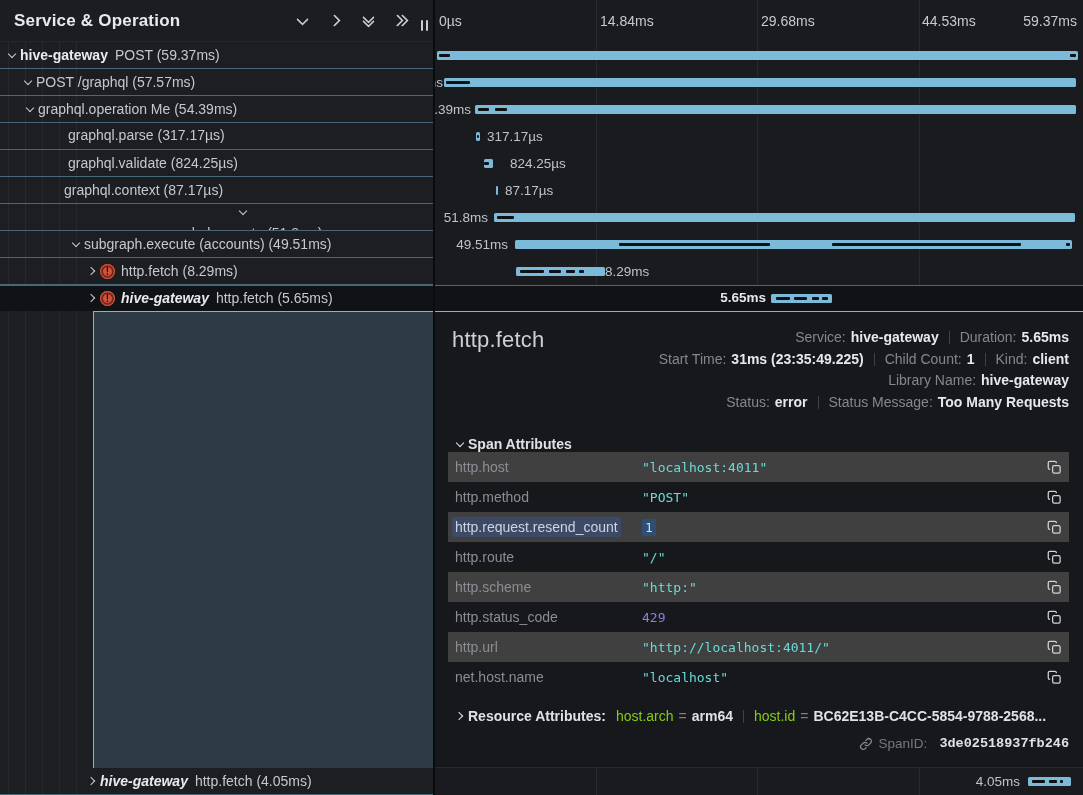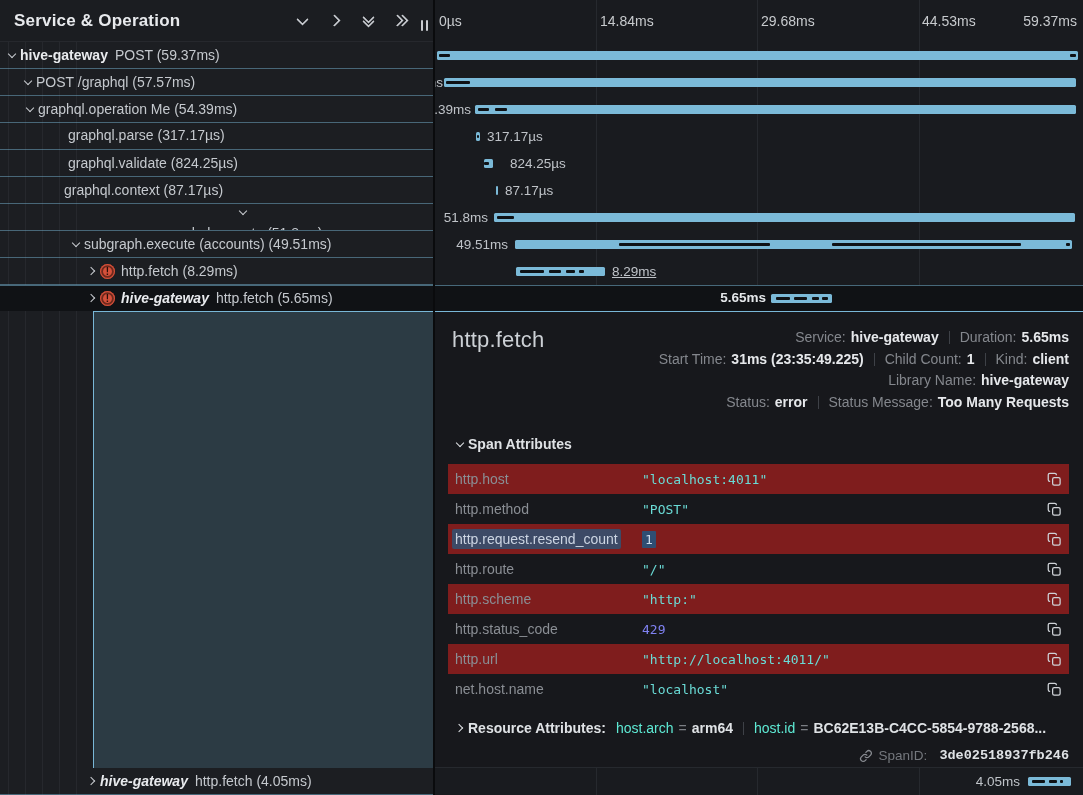--- a/index.html
+++ b/index.html
@@ -61,38 +61,38 @@
     border-top:1px solid #79b7d7;border-bottom:1px solid #26292e;box-sizing:border-box;z-index:20;overflow:hidden;}
 
   .detail-head{display:flex;padding:15px 14px 0 18px;}
   .detail-title{font-size:22px;color:#ccd0d5;letter-spacing:.2px;}
   .meta{margin-left:auto;text-align:right;font-size:14px;line-height:21.5px;white-space:nowrap;}
   .meta .lbl{color:#84878d;}
   .meta .val{color:#e6e8eb;font-weight:bold;margin-left:5px;}
   .vline{display:inline-block;width:1px;height:13px;background:#3e4147;margin:0 10px;vertical-align:-2px;}
 
   .attrs{margin:0 14px;}
-  .attrs-header{margin:23px 0 12px;font-size:14px;font-weight:bold;color:#dfe2e5;display:flex;align-items:center;cursor:pointer;padding-left:4px;}
+  .attrs-header{margin:23px 0 0;font-size:14px;font-weight:bold;color:#dfe2e5;display:flex;align-items:center;cursor:pointer;padding-left:4px;}
   .attrs-header .chev,.res-chev .chev{width:5px;height:5px;border-width:1.6px;border-color:#dfe2e5;border-radius:0;}
   .attrs-header .twchev{width:16px;display:inline-flex;justify-content:center;}
   .attr-row{display:flex;align-items:center;height:30px;font-size:14px;}
-  .attr-row.odd{background:#7f1d1d;}
+  .attr-row.odd{background:#404040;}
   .attr-row.even{background:#17181c;}
   .attr-key{width:187px;padding-left:7px;color:#8a8e94;flex:0 0 187px;}
   .attr-val{font-family:"DejaVu Sans Mono",monospace;font-size:13px;}
   .attr-val.string{color:#6adbd6;}
   .attr-val.number{color:#8082f2;}
   .attr-row.selrow .attr-key span{background:#3d4a66;color:#ccd5e3;padding:2px 3px;border-radius:2px;margin-left:-3px;}
   .attr-row.selrow .attr-val{background:#2f4e73;color:#cfdcec;padding:1px 3px;border-radius:1px;}
   .copy-btn{margin-left:auto;margin-right:6px;width:18px;height:18px;display:inline-flex;align-items:center;justify-content:center;cursor:pointer;}
 
   .resource-row{display:flex;align-items:center;height:30px;margin-top:9px;font-size:14px;white-space:nowrap;overflow:hidden;padding-left:4px;cursor:pointer;}
   .res-chev{width:16px;display:inline-flex;justify-content:center;flex:0 0 16px;}
   .res-title{font-weight:bold;color:#dfe2e5;margin-right:10px;}
-  .res-key{color:#5eead4;text-align:right;}
+  .res-key{color:#84cc16;text-align:right;}
   .res-eq{color:#7c7f85;margin:0 5px;}
   .res-val{color:#dfe2e5;font-weight:bold;}
 
   .spanid-row{display:flex;align-items:center;justify-content:flex-end;margin-top:5px;font-size:13.5px;color:#75787e;}
   .spanid-row svg{margin-right:6px;}
   .spanid-value{color:#dfe2e5;font-weight:bold;margin-left:12px;font-family:Liberation Mono, monospace;}
 </style>
 </head>
 <body>
 
@@ -169,21 +169,21 @@
         </div>
         <div class="tl-label" style="line-height: 27px; right: 575px;">49.51ms</div>
       </div>
       <div class="tl-row" style="top: 258px; height: 27px;">
         <div class="bar" style="left: 82px; width: 89px; top: 9px;">
           <div class="mark" style="left: 4px; width: 24px;"></div>
           <div class="mark" style="left: 33px; width: 12px;"></div>
           <div class="mark" style="left: 50px; width: 9px;"></div>
           <div class="mark" style="left: 63px; width: 5px;"></div>
         </div>
-        <div class="tl-label" style="line-height: 27px; left: 178px; text-decoration: underline;">8.29ms</div>
+        <div class="tl-label" style="line-height: 27px; left: 171px;">8.29ms</div>
       </div>
       <div class="tl-row sel" style="top: 285px; height: 26px;">
         <div class="bar" style="left: 337px; width: 61px; top: 9px;">
           <div class="mark" style="left: 5px; width: 14px;"></div>
           <div class="mark" style="left: 23px; width: 13px;"></div>
           <div class="mark" style="left: 41px; width: 7px;"></div>
           <div class="mark" style="left: 51px; width: 6px;"></div>
         </div>
         <div class="tl-label" style="line-height: 26px; right: 317px;">5.65ms</div>
       </div>

